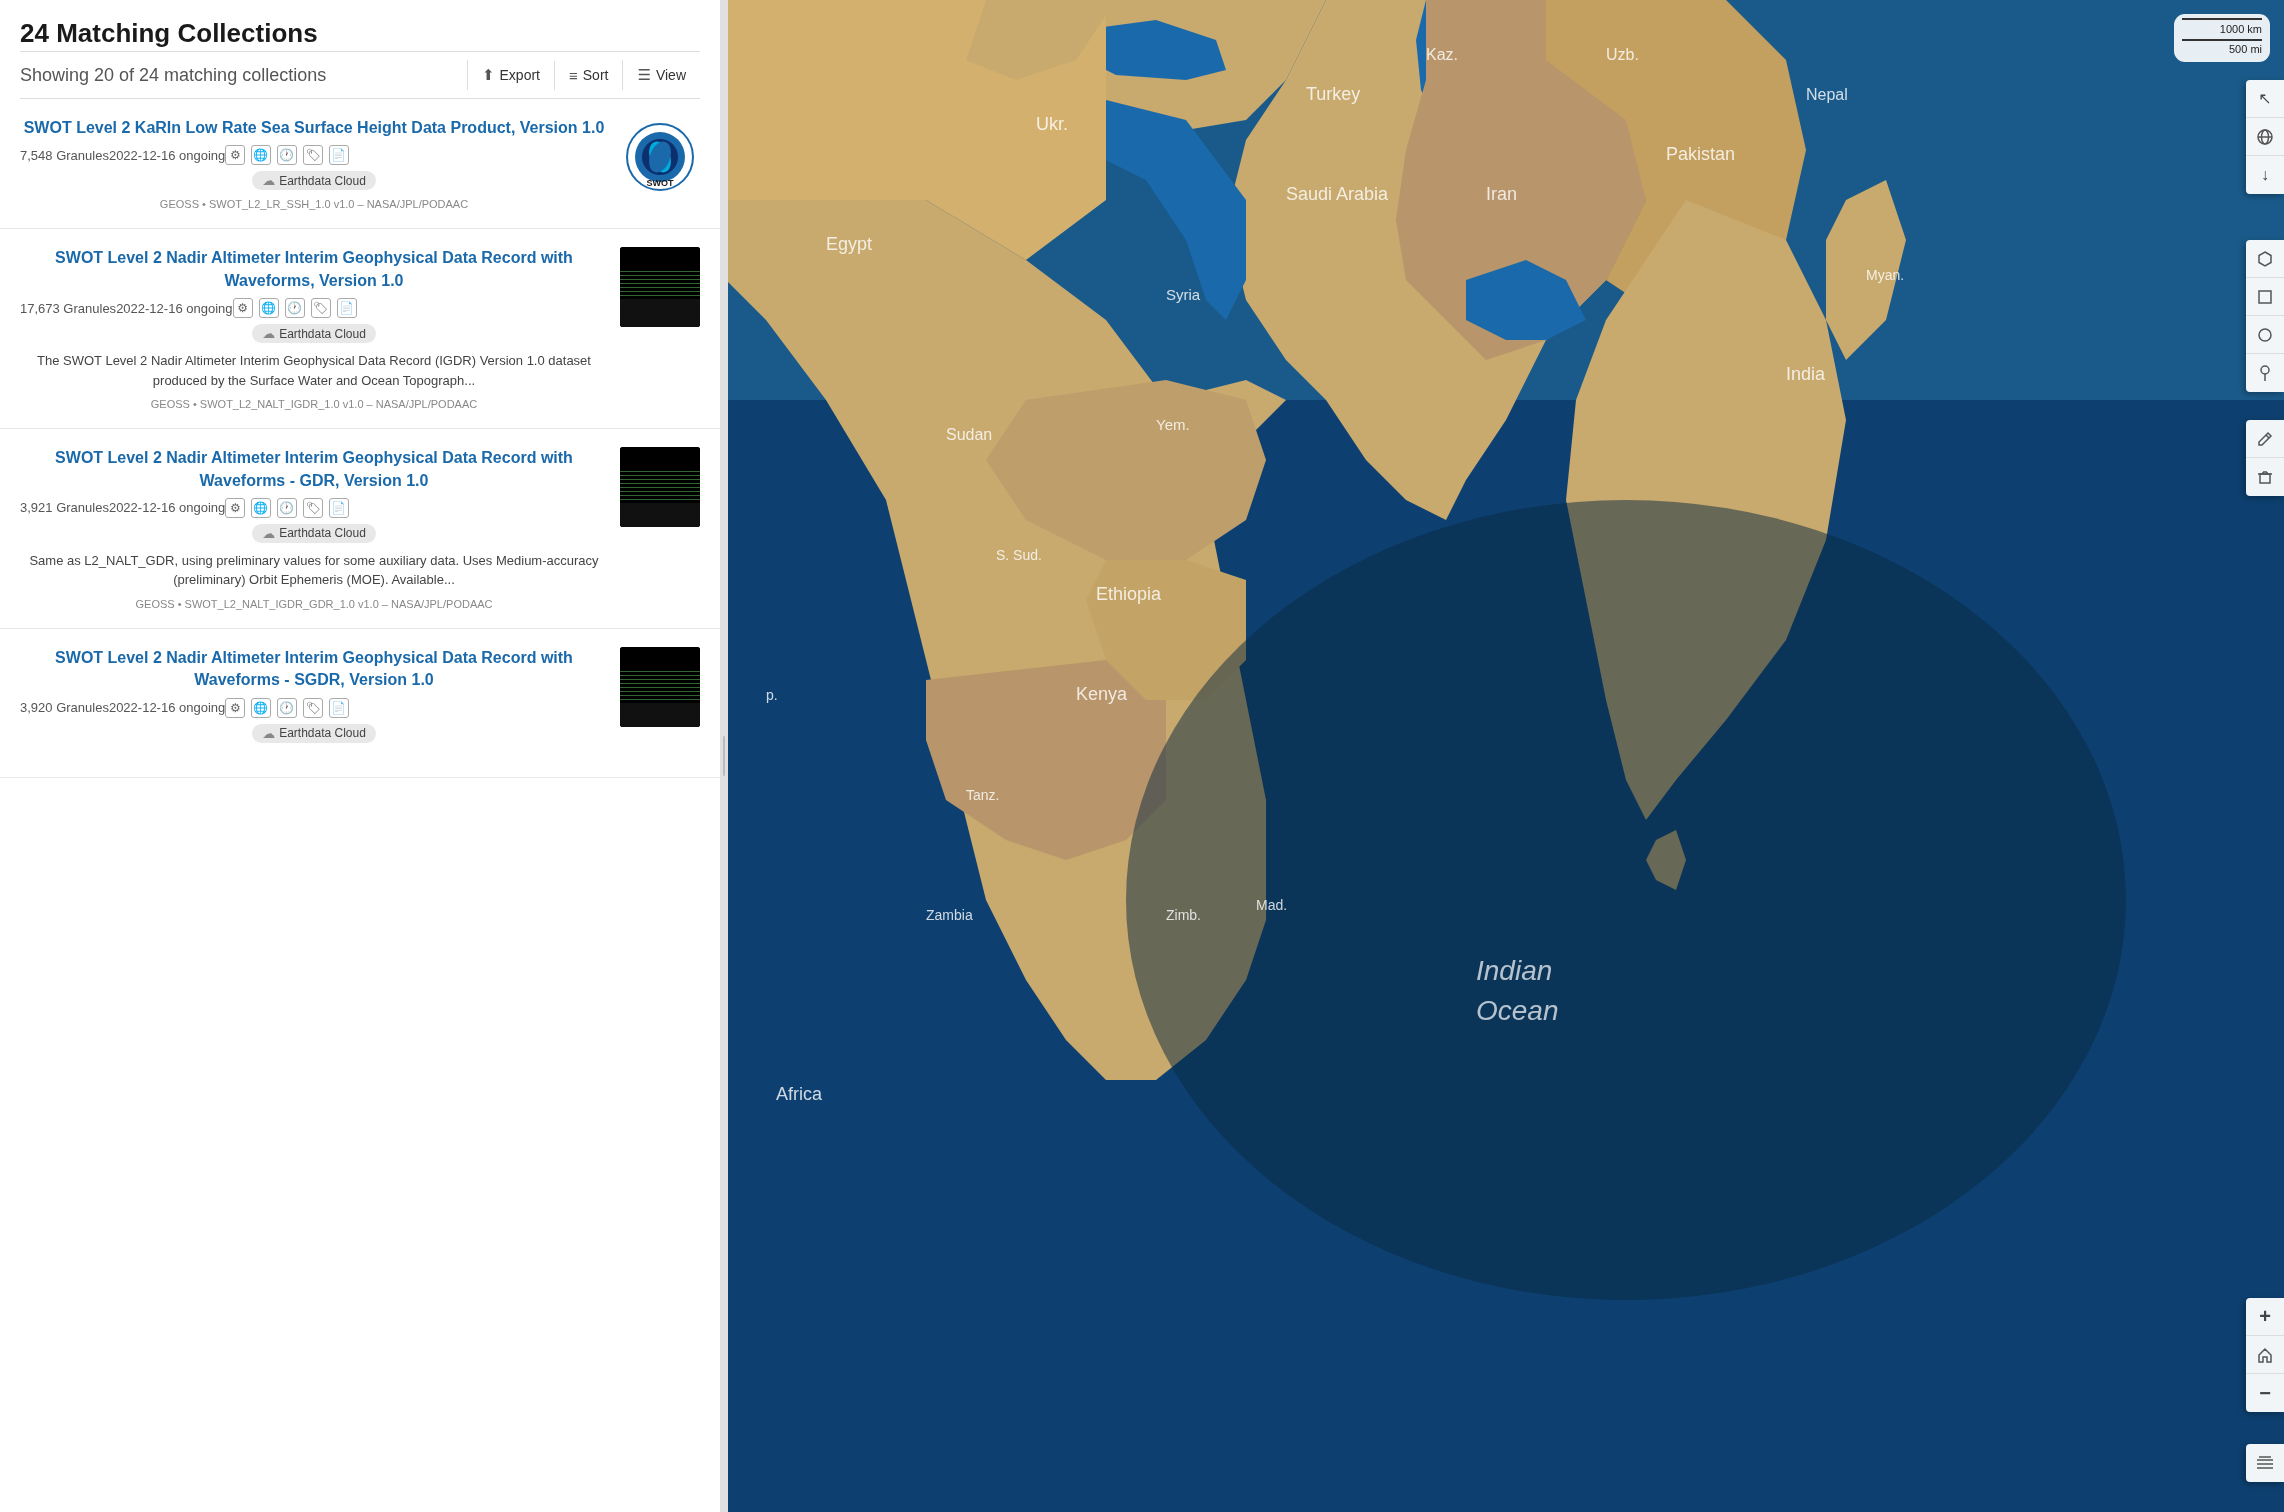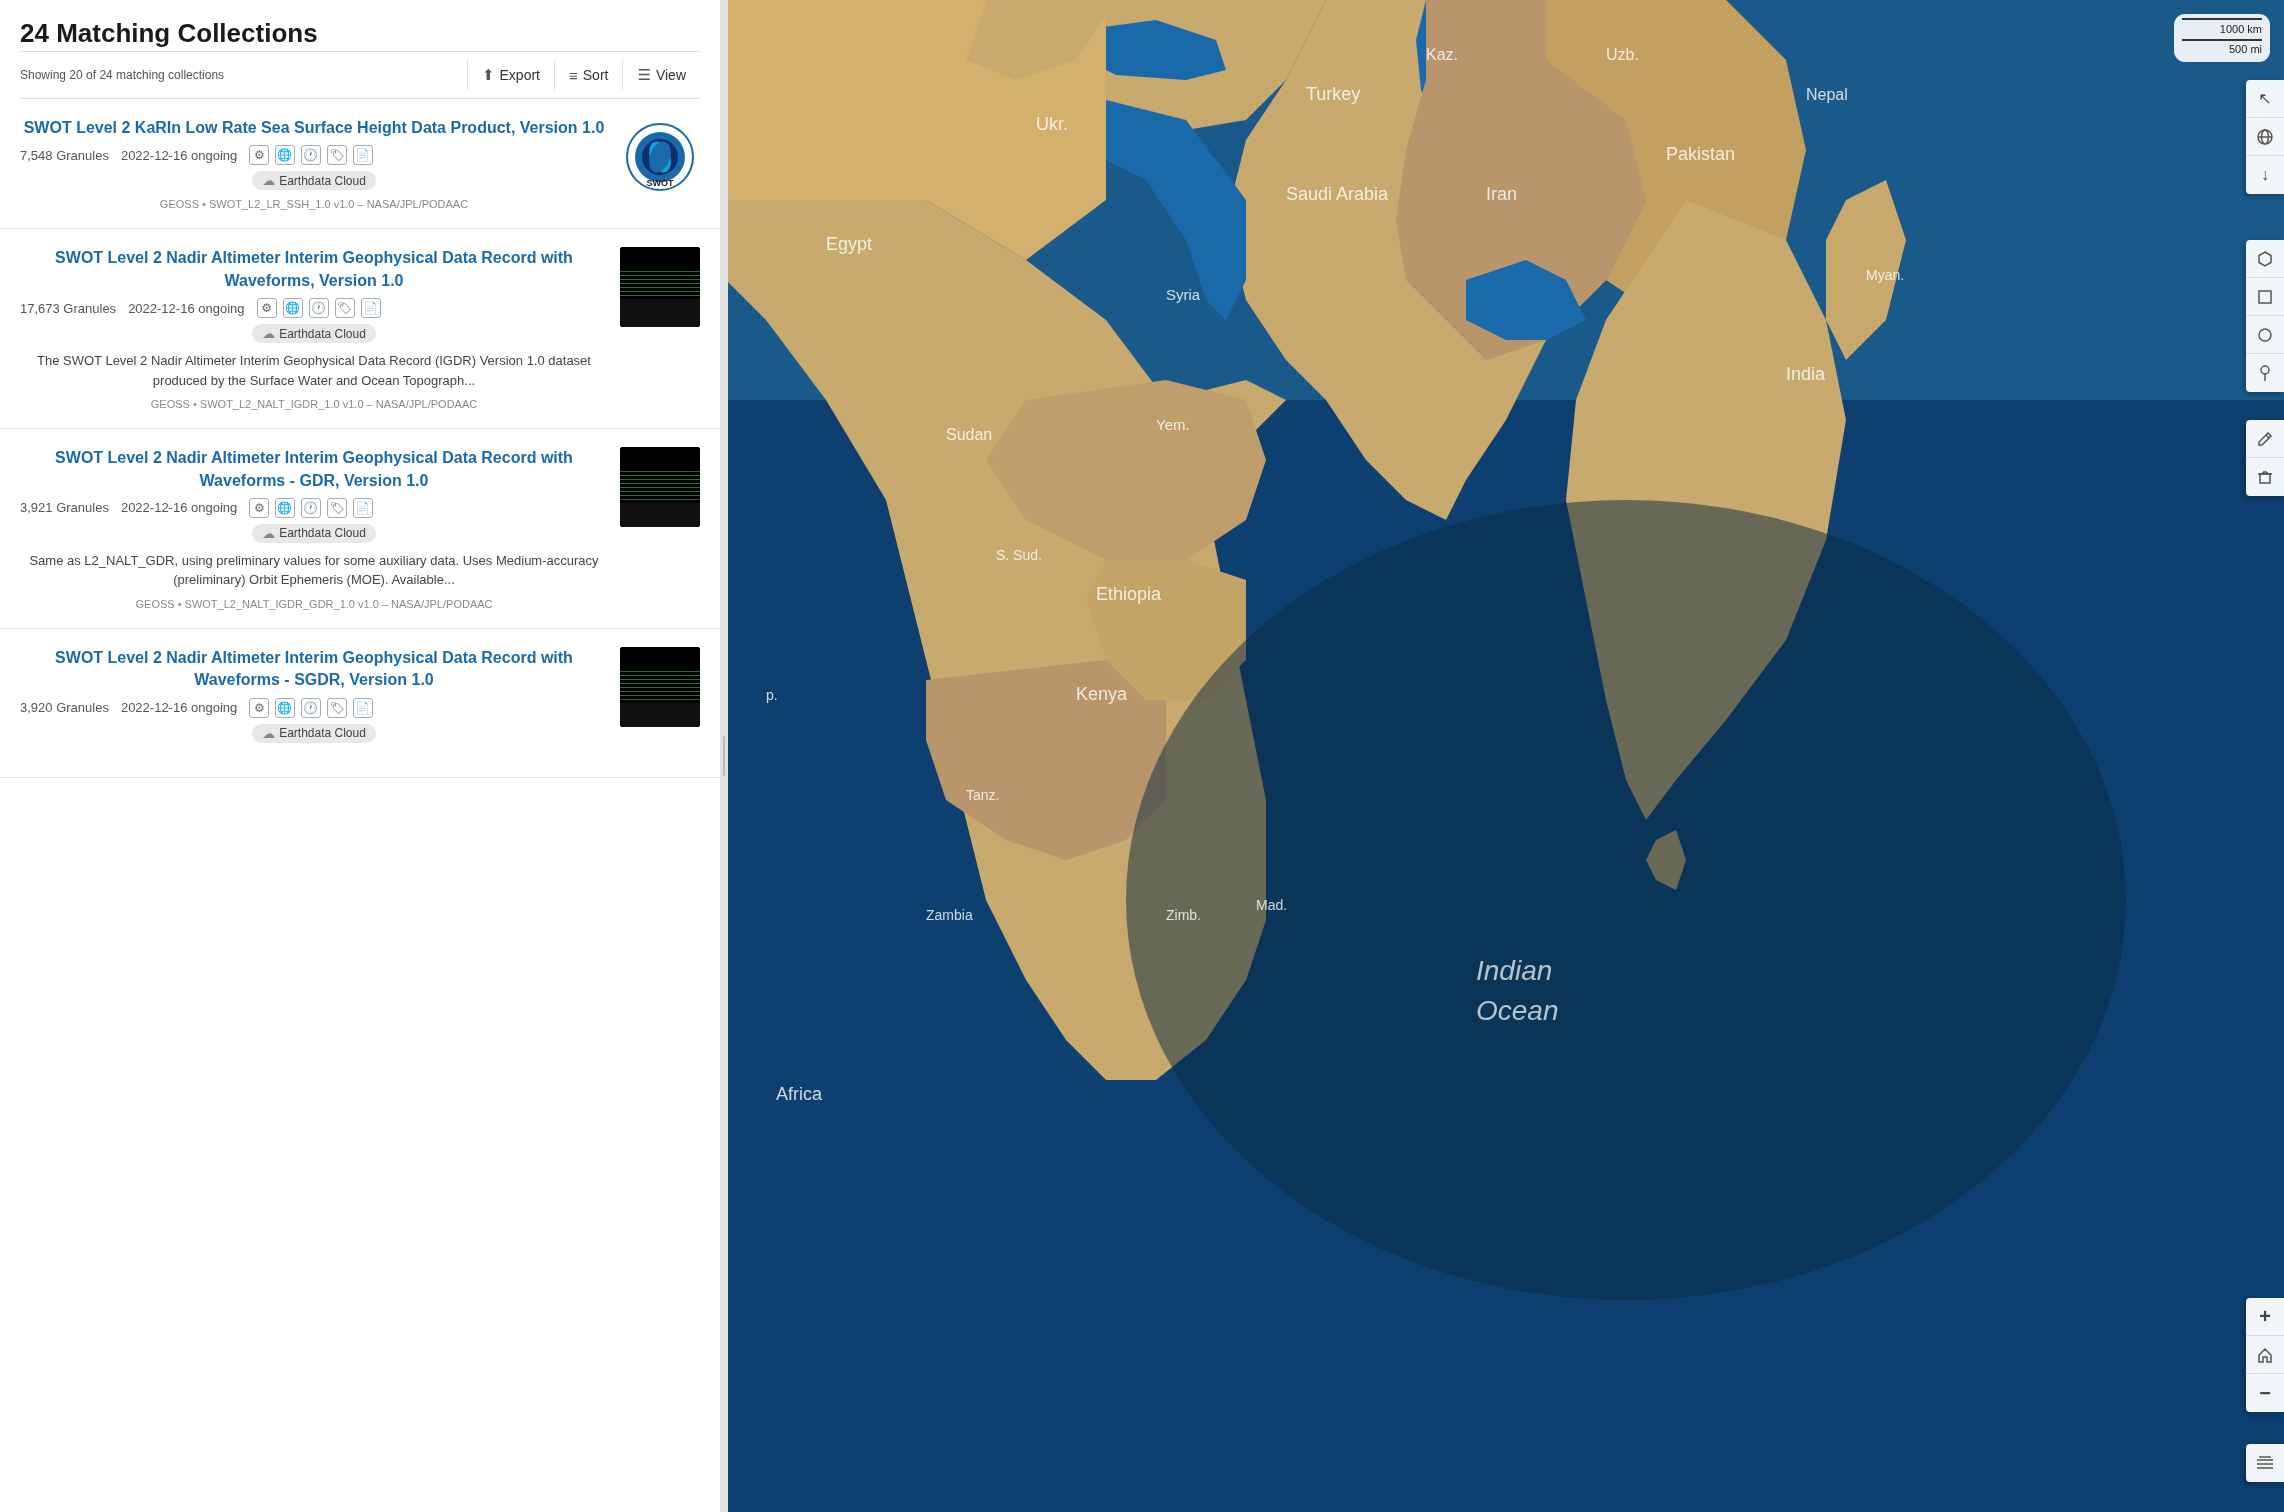--- a/index.html
+++ b/index.html
@@ -30,21 +30,21 @@
 
     #toolbar {
       display: flex;
       align-items: center;
       border-top: 1px solid #ddd;
       border-bottom: 1px solid #ddd;
       padding: 8px 0;
     }
 
     #showing-text {
-      font-size: 12px;
+      font-size: 18px;
       color: #555;
       flex: 1;
     }
 
     .toolbar-btn {
       display: flex;
       align-items: center;
       gap: 5px;
       padding: 6px 14px;
       border: none;
@@ -101,21 +101,21 @@
       font-size: 16px;
       font-weight: 600;
       color: #1a6aab;
       line-height: 1.4;
       margin-bottom: 6px;
     }
 
     .collection-meta {
       display: flex;
       align-items: center;
-      gap: 12px;
+      gap: 0;
       margin-bottom: 6px;
       font-size: 13px;
       color: #555;
       flex-wrap: wrap;
     }
 
     .meta-icons {
       display: flex;
       align-items: center;
       gap: 6px;

